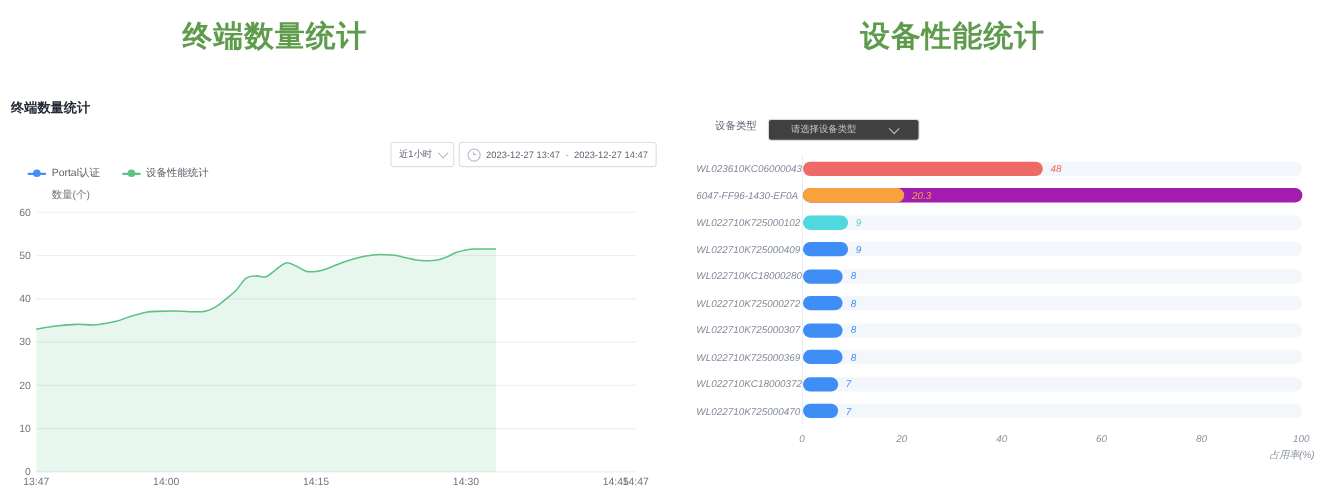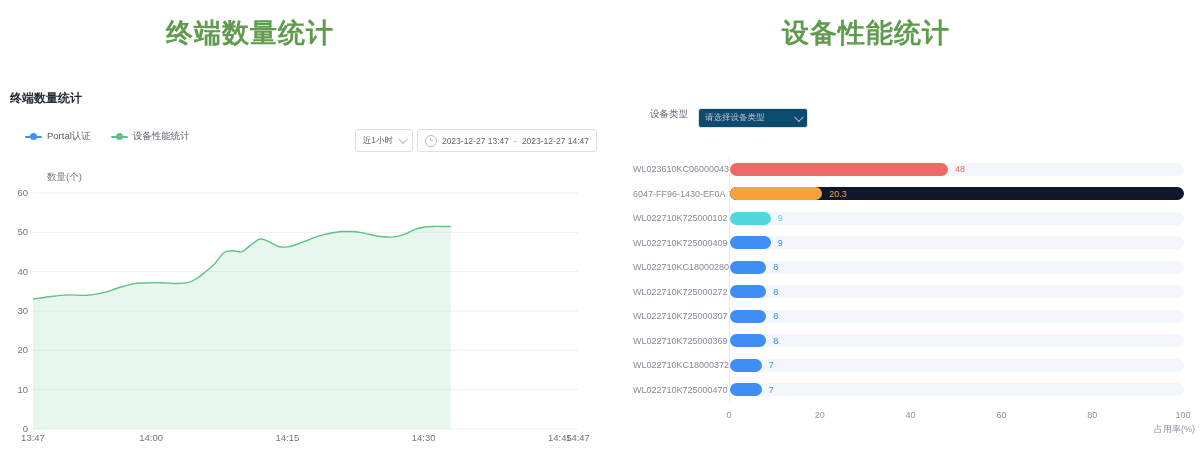--- a/index.html
+++ b/index.html
@@ -21,43 +21,43 @@
   .controls{position:absolute;top:129px;right:3px;display:flex;gap:4px;height:23px;align-items:stretch;}
   .ctrl-box{border:1px solid #dcdfe6;border-radius:3px;background:#fff;display:flex;
             align-items:center;font-size:8.5px;color:#5f6672;padding:0 7px;gap:5px;white-space:nowrap;}
   .chev{width:6px;height:6px;border-right:1px solid #b6bcc6;border-bottom:1px solid #b6bcc6;
         transform:rotate(45deg) translateY(-2px);flex:none;}
   .clock{width:10px;height:10px;border:1px solid #b6bcc6;border-radius:50%;position:relative;flex:none;}
   .clock::before{content:'';position:absolute;left:4px;top:2px;width:1px;height:3px;background:#b6bcc6;}
   .clock::after{content:'';position:absolute;left:4px;top:4px;width:3px;height:1px;background:#b6bcc6;}
   .date-sep{color:#9aa0a9;}
 
-  .legend{position:absolute;left:25px;top:130px;display:flex;gap:20px;align-items:center;
+  .legend{position:absolute;left:25px;top:151px;display:flex;gap:20px;align-items:center;
           font-size:9.5px;color:#5a6068;}
   .legend-item{display:flex;align-items:center;gap:5px;cursor:pointer;}
   .legend-marker{position:relative;width:17px;height:9px;flex:none;}
   .lg-line{position:absolute;left:0;right:0;top:3.5px;height:2px;border-radius:1px;}
   .lg-dot{position:absolute;left:5px;top:1px;width:7px;height:7px;border-radius:50%;}
 
   #terminal-chart-svg{position:absolute;left:0;top:0;pointer-events:none;}
   #terminal-chart-svg text{font-size:9.5px;fill:#70757e;font-family:inherit;}
 
   
   .card{position:absolute;left:33px;top:96px;width:564px;}
   .tabbar{display:flex;background:#f4f6f9;border:1px solid #e6e9f0;height:24px;}
   .tab{padding:0 10px;display:flex;align-items:center;font-size:9.5px;color:#5b6271;cursor:pointer;}
   .tab.active{background:#fff;color:#2e3442;font-weight:700;border-right:1px solid #e6e9f0;}
 
   .device-row{display:flex;align-items:flex-start;margin:12px 0 0 17px;gap:10px;
               font-size:9.5px;color:#5f6672;}
-  .select-box{width:96px;height:18px;border:1px solid #dcdfe6;border-radius:3px;background:#0c4a6e;
-              display:flex;align-items:center;justify-content:space-between;padding:0 6px;
+  .select-box{width:96px;height:18px;border:1px solid #dcdfe6;border-radius:3px;background:#404040;
+              display:flex;align-items:center;justify-content:space-between;padding:0 20px;
               color:#c0c4cc;font-size:8.5px;}
 
-  .bar-chart{margin-top:29px;position:relative;}
+  .bar-chart{margin-top:13px;position:relative;font-style:italic;}
   .vaxis{position:absolute;left:96px;top:0;height:245px;width:1px;background:#e9edf3;}
   .bar-row{display:flex;align-items:center;height:24.5px;}
   .bar-label{width:88px;padding-right:9px;text-align:right;font-size:9px;color:#828b99;
              flex:none;white-space:nowrap;overflow:hidden;}
   .bar-track{position:relative;width:454px;height:13px;background:#f3f6fa;border-radius:7px;flex:none;}
   .bar-fill{position:absolute;left:0;top:0;bottom:0;border-radius:7px;}
   .bar-value{position:absolute;top:50%;transform:translateY(-50%);font-size:9px;white-space:nowrap;}
   .bar-ticks{position:relative;height:28px;margin-top:8px;font-size:9px;color:#8b93a1;}
   .bar-tick{position:absolute;top:0;transform:translateX(-50%);}
   .xaxis-label{position:absolute;right:2px;top:13px;font-size:9px;color:#8b93a1;}
@@ -148,21 +148,21 @@
       <div id="bar-rows">
           <div class="bar-row">
             <div class="bar-label">WL023610KC06000043</div>
             <div class="bar-track" style="background: rgb(243, 246, 250);">
               <div class="bar-fill" style="width: 48%; background: rgb(238, 106, 102);"></div>
               <span class="bar-value" style="color: rgb(238, 106, 102); left: calc(48% + 7px);">48</span>
             </div>
           </div>
           <div class="bar-row">
             <div class="bar-label">6047-FF96-1430-EF0A</div>
-            <div class="bar-track" style="background: #0f172a;">
+            <div class="bar-track" style="background: #a21caf;">
               <div class="bar-fill" style="width: 20.3%; background: rgb(247, 162, 58);"></div>
               <span class="bar-value" style="color: rgb(247, 162, 58); left: calc(20.3% + 7px);">20.3</span>
             </div>
           </div>
           <div class="bar-row">
             <div class="bar-label">WL022710K725000102</div>
             <div class="bar-track" style="background: rgb(243, 246, 250);">
               <div class="bar-fill" style="width: 9%; background: rgb(80, 216, 220);"></div>
               <span class="bar-value" style="color: rgb(80, 216, 220); left: calc(9% + 7px);">9</span>
             </div>

